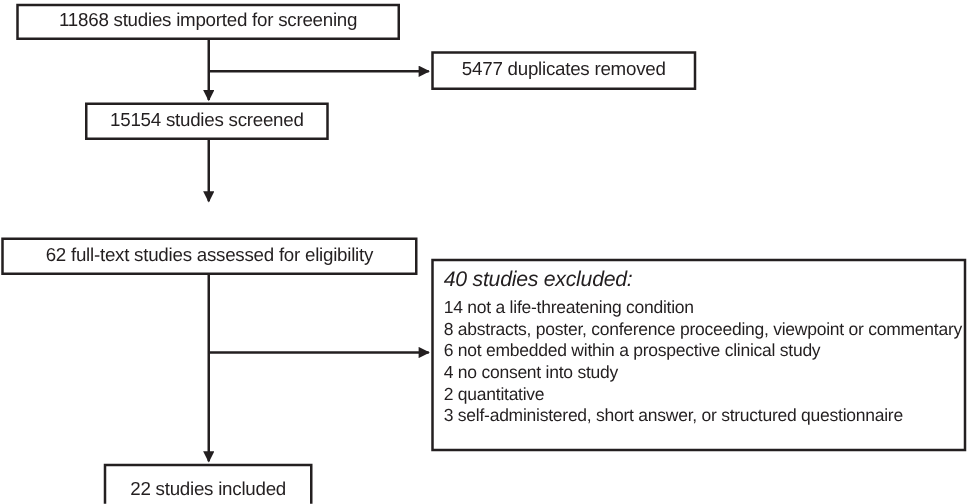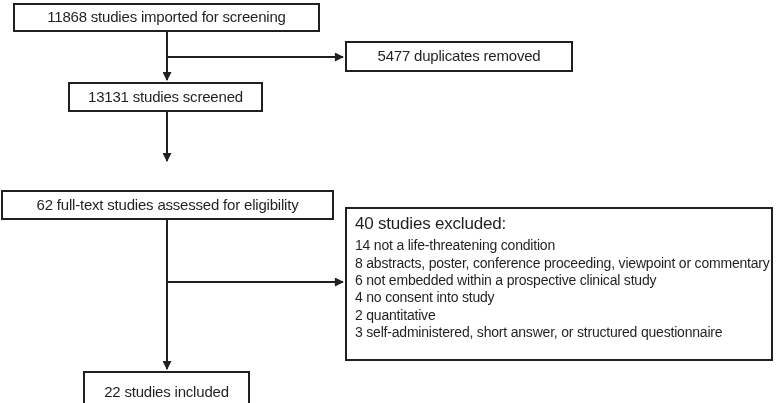--- a/index.html
+++ b/index.html
@@ -33,37 +33,38 @@
     display: flex;
     align-items: center;
     justify-content: center;
     text-align: center;
     font-size: 15px;
     letter-spacing: -0.2px;
     white-space: nowrap;
     line-height: 1.1;
   }
   .node-imported  { left: 13px;  top: 3px;   width: 307px; height: 29px; }
-  .node-duplicates{ left: 345px; top: 41px;  width: 228px; height: 31px; }
+  .node-duplicates{ left: 345px; top: 41px;  width: 212px; height: 31px; }
   .node-screened  { left: 68px;  top: 82px;  width: 195px; height: 30px; }
   .node-fulltext  { left: 1px;   top: 163px; width: 333px; height: 30px; margin-top: 27px; }
   .node-included  { left: 83px;  top: 371px; width: 167px; height: 43px; }
   .node-excluded {
     left: 345px; top: 207px; width: 428px; height: 154px;
     flex-direction: column;
     align-items: flex-start;
     justify-content: flex-start;
     text-align: left;
     padding: 4px 6px 4px 8px;
   }
   .excluded-title {
     font-size: 17px;
     letter-spacing: -0.2px;
     margin: 1px 4px 3px 0;
     line-height: 1.2;
+    font-style: italic;
   }
   .excluded-reason {
     font-size: 14px;
     letter-spacing: -0.2px;
     line-height: 17.3px;
     white-space: nowrap;
   }
 </style>
 </head>
 <body>
@@ -85,21 +86,21 @@
 
   <div class="node node-imported">
     <span>11868 studies imported for screening</span>
   </div>
 
   <div class="node node-duplicates">
     <span>5477 duplicates removed</span>
   </div>
 
   <div class="node node-screened">
-    <span>13131 studies screened</span>
+    <span>15154 studies screened</span>
   </div>
 
   <div class="node node-fulltext">
     <span>62 full-text studies assessed for eligibility</span>
   </div>
 
   <div class="node node-excluded">
     <div class="excluded-title">40 studies excluded:</div>
     <div class="excluded-reason">14 not a life-threatening condition</div>
     <div class="excluded-reason">8 abstracts, poster, conference proceeding, viewpoint or commentary</div>

